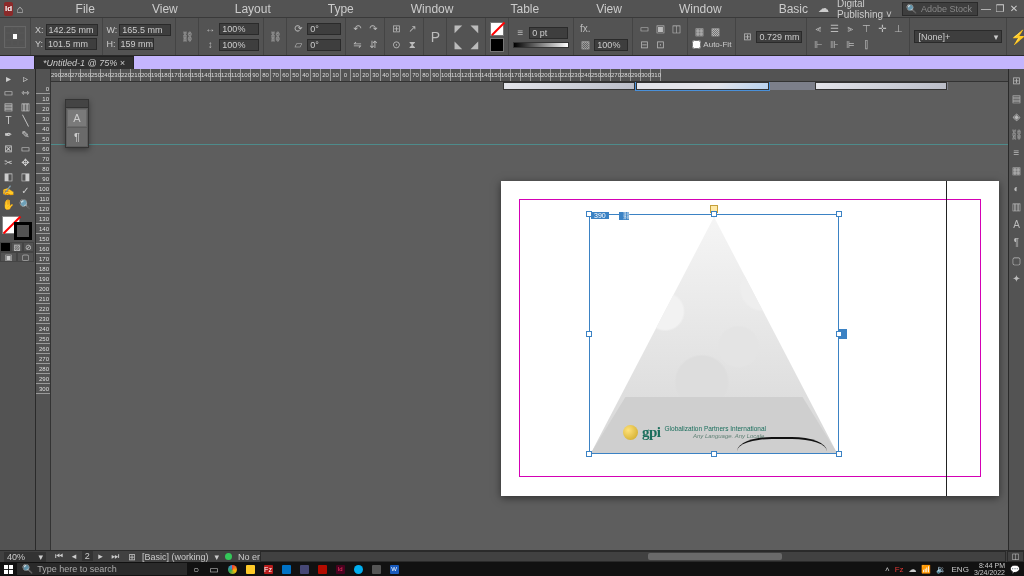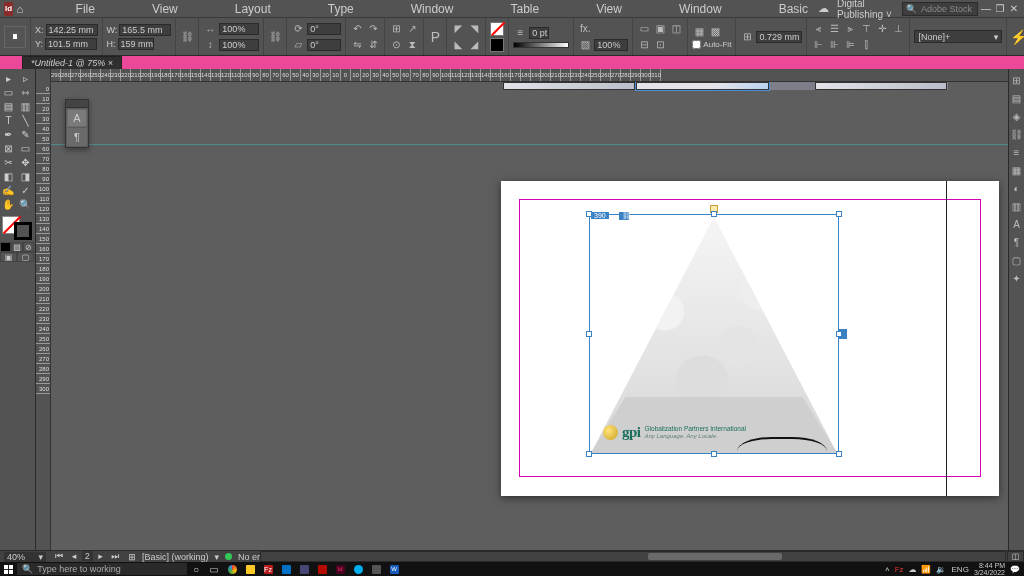--- a/index.html
+++ b/index.html
@@ -25,21 +25,21 @@
 .swatch-none::after{content:"";position:absolute;left:-2px;top:5px;width:18px;height:1.5px;background:red;transform:rotate(-45deg);}
 .swatch-black{ width:14px;height:14px;background:#000;border:1px solid #777;}
 .ctrl-box9 { width:22px; height:22px; border:1px solid #666; display:grid; grid-template-columns:repeat(3,1fr); grid-template-rows:repeat(3,1fr); }
 .ctrl-box9 span{ border:1px solid #555; }
 .ctrl-box9 span.c{ background:#fff;}
 .pct-bar { width:56px; height:6px; background:linear-gradient(to right,#000,#fff); border:1px solid #333; }
 .dropdown-wide { height:13px; width:88px; background:#3e3e3e; border:1px solid #2a2a2a; font-size:9px; padding:0 3px; display:flex; align-items:center; justify-content:space-between; }
 .flash { width:16px; height:24px; display:flex; align-items:center; justify-content:center; font-size:14px; color:#ffd24a; }
 
 
-.tabbar { height:13px; background:#ec4899; display:flex; align-items:center; padding-left:22px; }
+.tabbar { height:13px; background:#c4b5fd; display:flex; align-items:center; padding-left:34px; }
 .tab { background:#2f2f2f; padding:1px 8px; font-size:9px; border-top:1px solid #222; border-left:1px solid #222; border-right:1px solid #222; font-style:italic; }
 
 
 .workspace { position:absolute; top:69px; left:0; right:0; bottom:26px; display:flex; }
 .toolbox { width:36px; background:#535353; border-right:1px solid #2a2a2a; padding-top:2px; display:flex; flex-wrap:wrap; align-content:flex-start; }
 .toolbox .tool { width:17px; height:14px; display:flex; align-items:center; justify-content:center; font-size:10px; color:#ccc; }
 .toolbox .fillstroke { width:34px; height:28px; position:relative; margin-top:3px;}
 .toolbox .fillstroke .f { position:absolute; left:2px; top:2px; width:18px; height:18px; background:#fff; border:1px solid #888;}
 .toolbox .fillstroke .f::after{content:"";position:absolute;left:-3px;top:7px;width:24px;height:2px;background:red;transform:rotate(-45deg);}
 .toolbox .fillstroke .s { position:absolute; right:2px; bottom:2px; width:18px; height:18px; background:#535353; border:3px solid #000;}
@@ -83,21 +83,21 @@
 .selbox .anch{ position:absolute; left:calc(50% - 4px); top:-9px; width:8px; height:8px; border:1px solid #c4a03b; background:#ffeaa7;}
 
 .triangle { position:absolute; left:540px; top:148px; width:246px; height:236px; clip-path: polygon(50% 0, 100% 100%, 0 100%); background:
   radial-gradient(circle at 30% 40%, #f2f2f2 0 8%, transparent 9%),
   radial-gradient(circle at 60% 55%, #e4e4e4 0 10%, transparent 11%),
   radial-gradient(circle at 45% 70%, #ddd 0 12%, transparent 13%),
   radial-gradient(circle at 70% 30%, #eee 0 9%, transparent 10%),
   linear-gradient(180deg,#f5f5f5,#d7d7d7); border:1px solid #b8c8d8;}
 .tri-bottom{ position:absolute; left:540px; top:328px; width:246px; height:56px; clip-path: polygon(14% 0, 86% 0, 100% 100%, 0 100%); background:#cfcfcf;}
 .tri-bottom::after{ content:""; position:absolute; right:10px; bottom:2px; width:90px; height:12px; border-top:2px solid #111; border-radius:60px 60px 0 0 / 24px 24px 0 0;}
-.logo-g { position:absolute; left:552px; top:355px; display:flex; align-items:center; gap:4px; }
+.logo-g { position:absolute; left:572px; top:355px; display:flex; align-items:center; gap:4px;text-align:right; }
 .logo-g .ball{ width:15px; height:15px; border-radius:50%; background:radial-gradient(circle at 35% 35%, #ffe27a, #caa422);}
 .logo-g .txt{ font-family:Georgia,serif; font-size:15px; font-weight:bold; color:#1a6e5c; letter-spacing:-.5px;}
 .logo-g .sub{ font-size:6.5px; color:#1a6e5c; line-height:1;}
 .logo-g .sub em{ display:block; font-style:italic; font-size:6px; color:#608075;}
 
 
 .statusbar { position:absolute; left:0; right:0; bottom:14px; height:12px; background:#414141; display:flex; align-items:center; font-size:9px; gap:6px; padding:0 4px; border-top:1px solid #2a2a2a;}
 .statusbar .zoom{ width:42px; background:#333; padding:0 3px; display:flex; justify-content:space-between;}
 .statusbar .nav span{ padding:0 3px;}
 .statusbar .pginput{ width:24px; background:#333; text-align:center;}
@@ -239,21 +239,21 @@
     <div class="ctrl-row">
         <div class="swatch-none"></div>
       </div>
     <div class="ctrl-row">
         <div class="swatch-black"></div>
       </div>
   </div>
   <div class="ctrl-cell">
     <div class="ctrl-row">
         <span class="ctrl-icon">≡</span>
-        <div class="ctrl-input" style="width:20px">0 pt</div>
+        <div class="ctrl-input" style="width:39px">0 pt</div>
       </div>
     <div class="ctrl-row">
         <div class="pct-bar"></div>
       </div>
   </div>
   <div class="ctrl-cell">
     <div class="ctrl-row">
         <span class="ctrl-icon" style="">fx.</span>
       </div>
     <div class="ctrl-row">
@@ -549,21 +549,21 @@
 
 <div class="taskbar">
   <div class="start">
       <svg viewBox="0 0 10 10">
         <rect x="0" y="0" width="4.5" height="4.5" fill="#fff"></rect>
         <rect x="5.5" y="0" width="4.5" height="4.5" fill="#fff"></rect>
         <rect x="0" y="5.5" width="4.5" height="4.5" fill="#fff"></rect>
         <rect x="5.5" y="5.5" width="4.5" height="4.5" fill="#fff"></rect>
       </svg>
     </div>
-  <div class="search">🔍 <span>Type here to working</span></div>
+  <div class="search">🔍 <span>Type here to search</span></div>
   <div class="ticon">○</div>
   <div class="ticon">▭</div>
   <div class="ticon">
       <div class="app" style="background:conic-gradient(#ea4335,#fbbc05,#34a853,#4285f4);border-radius:50%"></div>
     </div>
   <div class="ticon">
       <div class="app" style="background:#ffca28"></div>
     </div>
   <div class="ticon">
       <div class="app" style="background:#b71c1c;color:#fff;font-size:7px;display:flex;align-items:center;justify-content:center">Fz</div>

